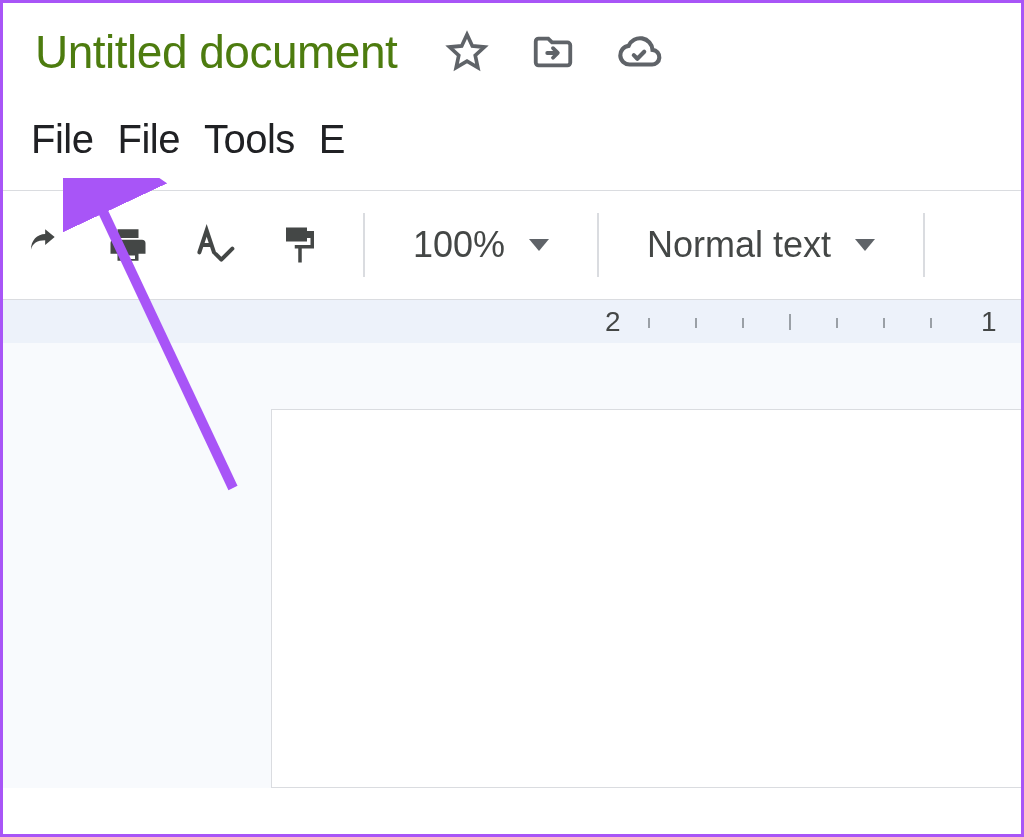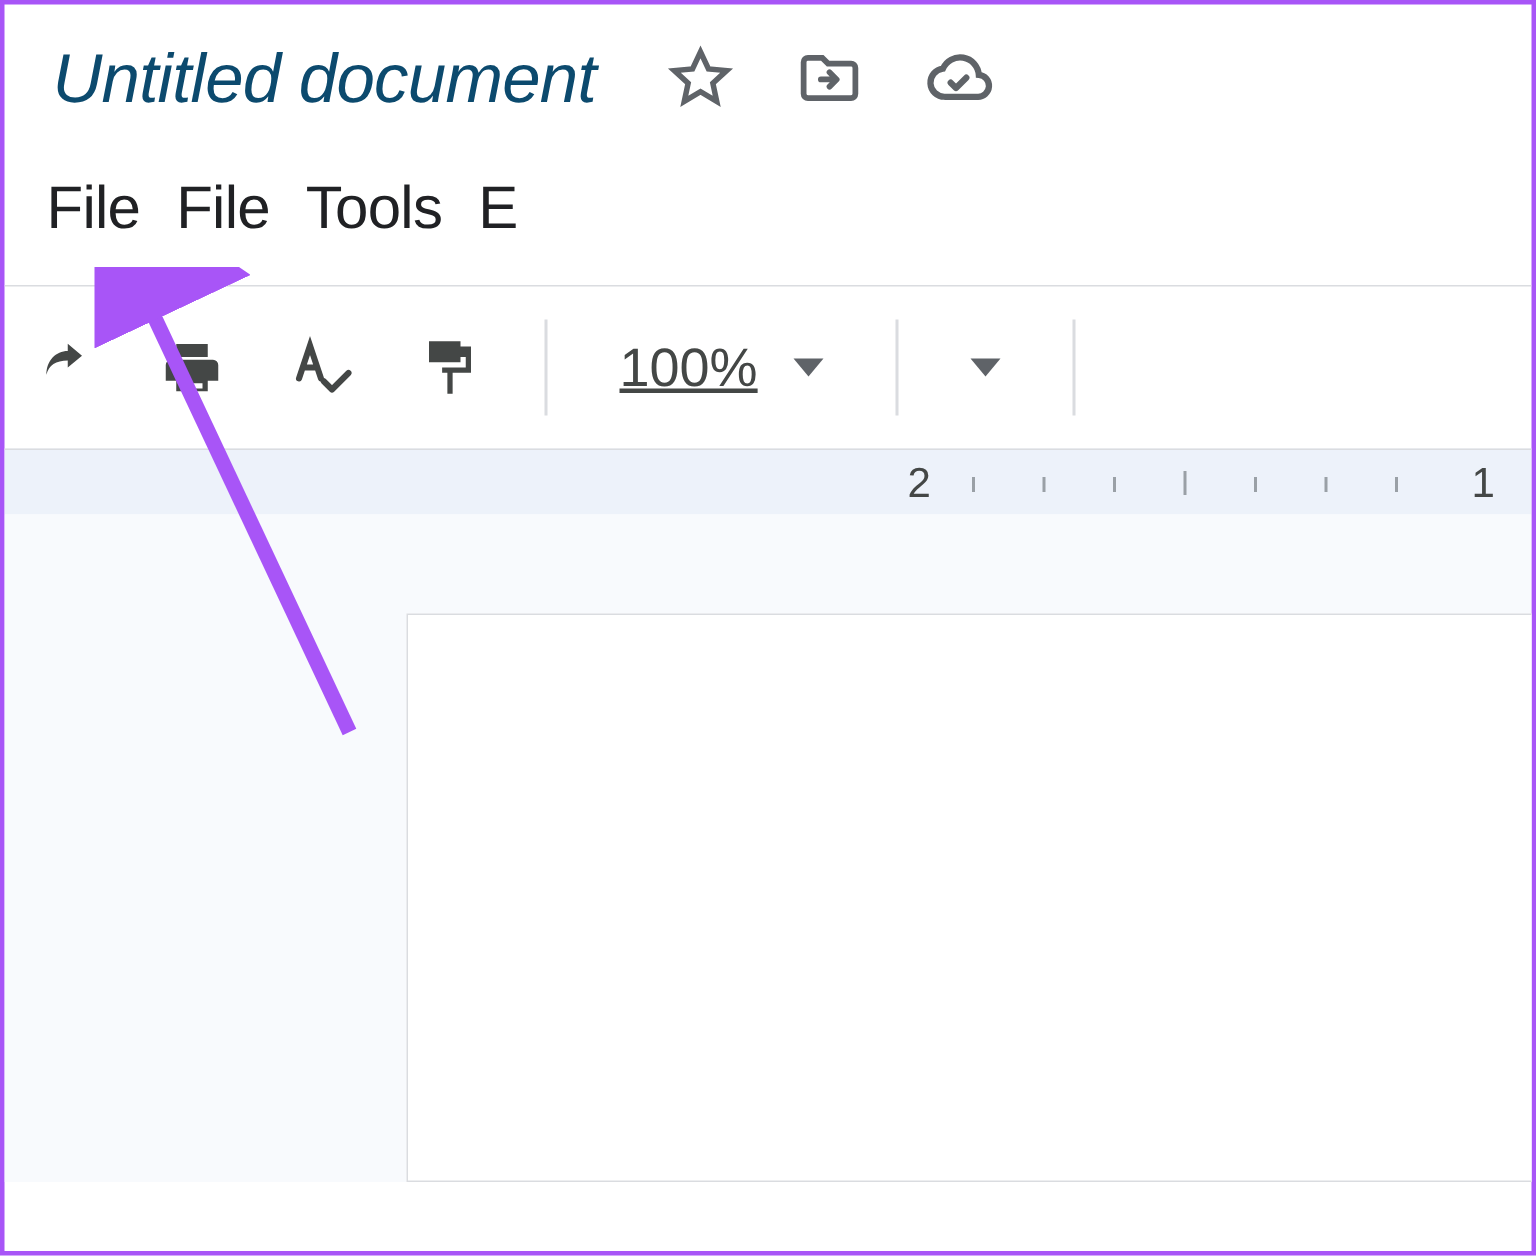--- a/index.html
+++ b/index.html
@@ -13,24 +13,23 @@
       position: relative;
     }
     .header {
       padding: 22px 32px 12px 32px;
       display: flex;
       align-items: center;
       gap: 26px;
     }
     .doc-title {
       font-size: 46px;
-      color: #0c4a6e;
+      color: #4d7c0f;
       font-weight: 400;
       letter-spacing: -0.5px;
-      font-style: italic;
     }
     .header-icons {
       display: flex;
       align-items: center;
       gap: 34px;
       margin-left: 18px;
     }
     .header-icons .iconwrap {
       width: 52px;
       height: 52px;
@@ -51,21 +50,20 @@
       background: #dadce0;
       width: 100%;
     }
     .toolbar {
       display: flex;
       align-items: center;
       gap: 28px;
       padding: 22px 10px 22px 10px;
       font-size: 34px;
       color: #444746;
-      text-decoration: underline;
     }
     .toolbar .tbicon {
       width: 58px;
       height: 58px;
       display: flex;
       align-items: center;
       justify-content: center;
     }
     .tb-sep {
       width: 2px;
@@ -196,20 +194,21 @@
         <path d="M18 4h-2V2H4v8h12V8h2v4H9v2h2v8h2v-8h7V4z"></path>
       </svg>
   </div>
   <div class="tb-sep"></div>
   <div class="zoom-group">
     <span class="zoom-text">100%</span>
     <div class="dropdown-caret"></div>
   </div>
   <div class="tb-sep"></div>
   <div class="style-group">
+    <span class="style-text">Normal text</span>
     <div class="dropdown-caret"></div>
   </div>
   <div class="tb-sep"></div>
 </div>
 
 <div class="ruler">
   <span class="tick-label-2">2</span>
   <span class="tick-label-1">1</span>
   <div class="tick" style="left:645px"></div>
   <div class="tick" style="left:692px"></div>

